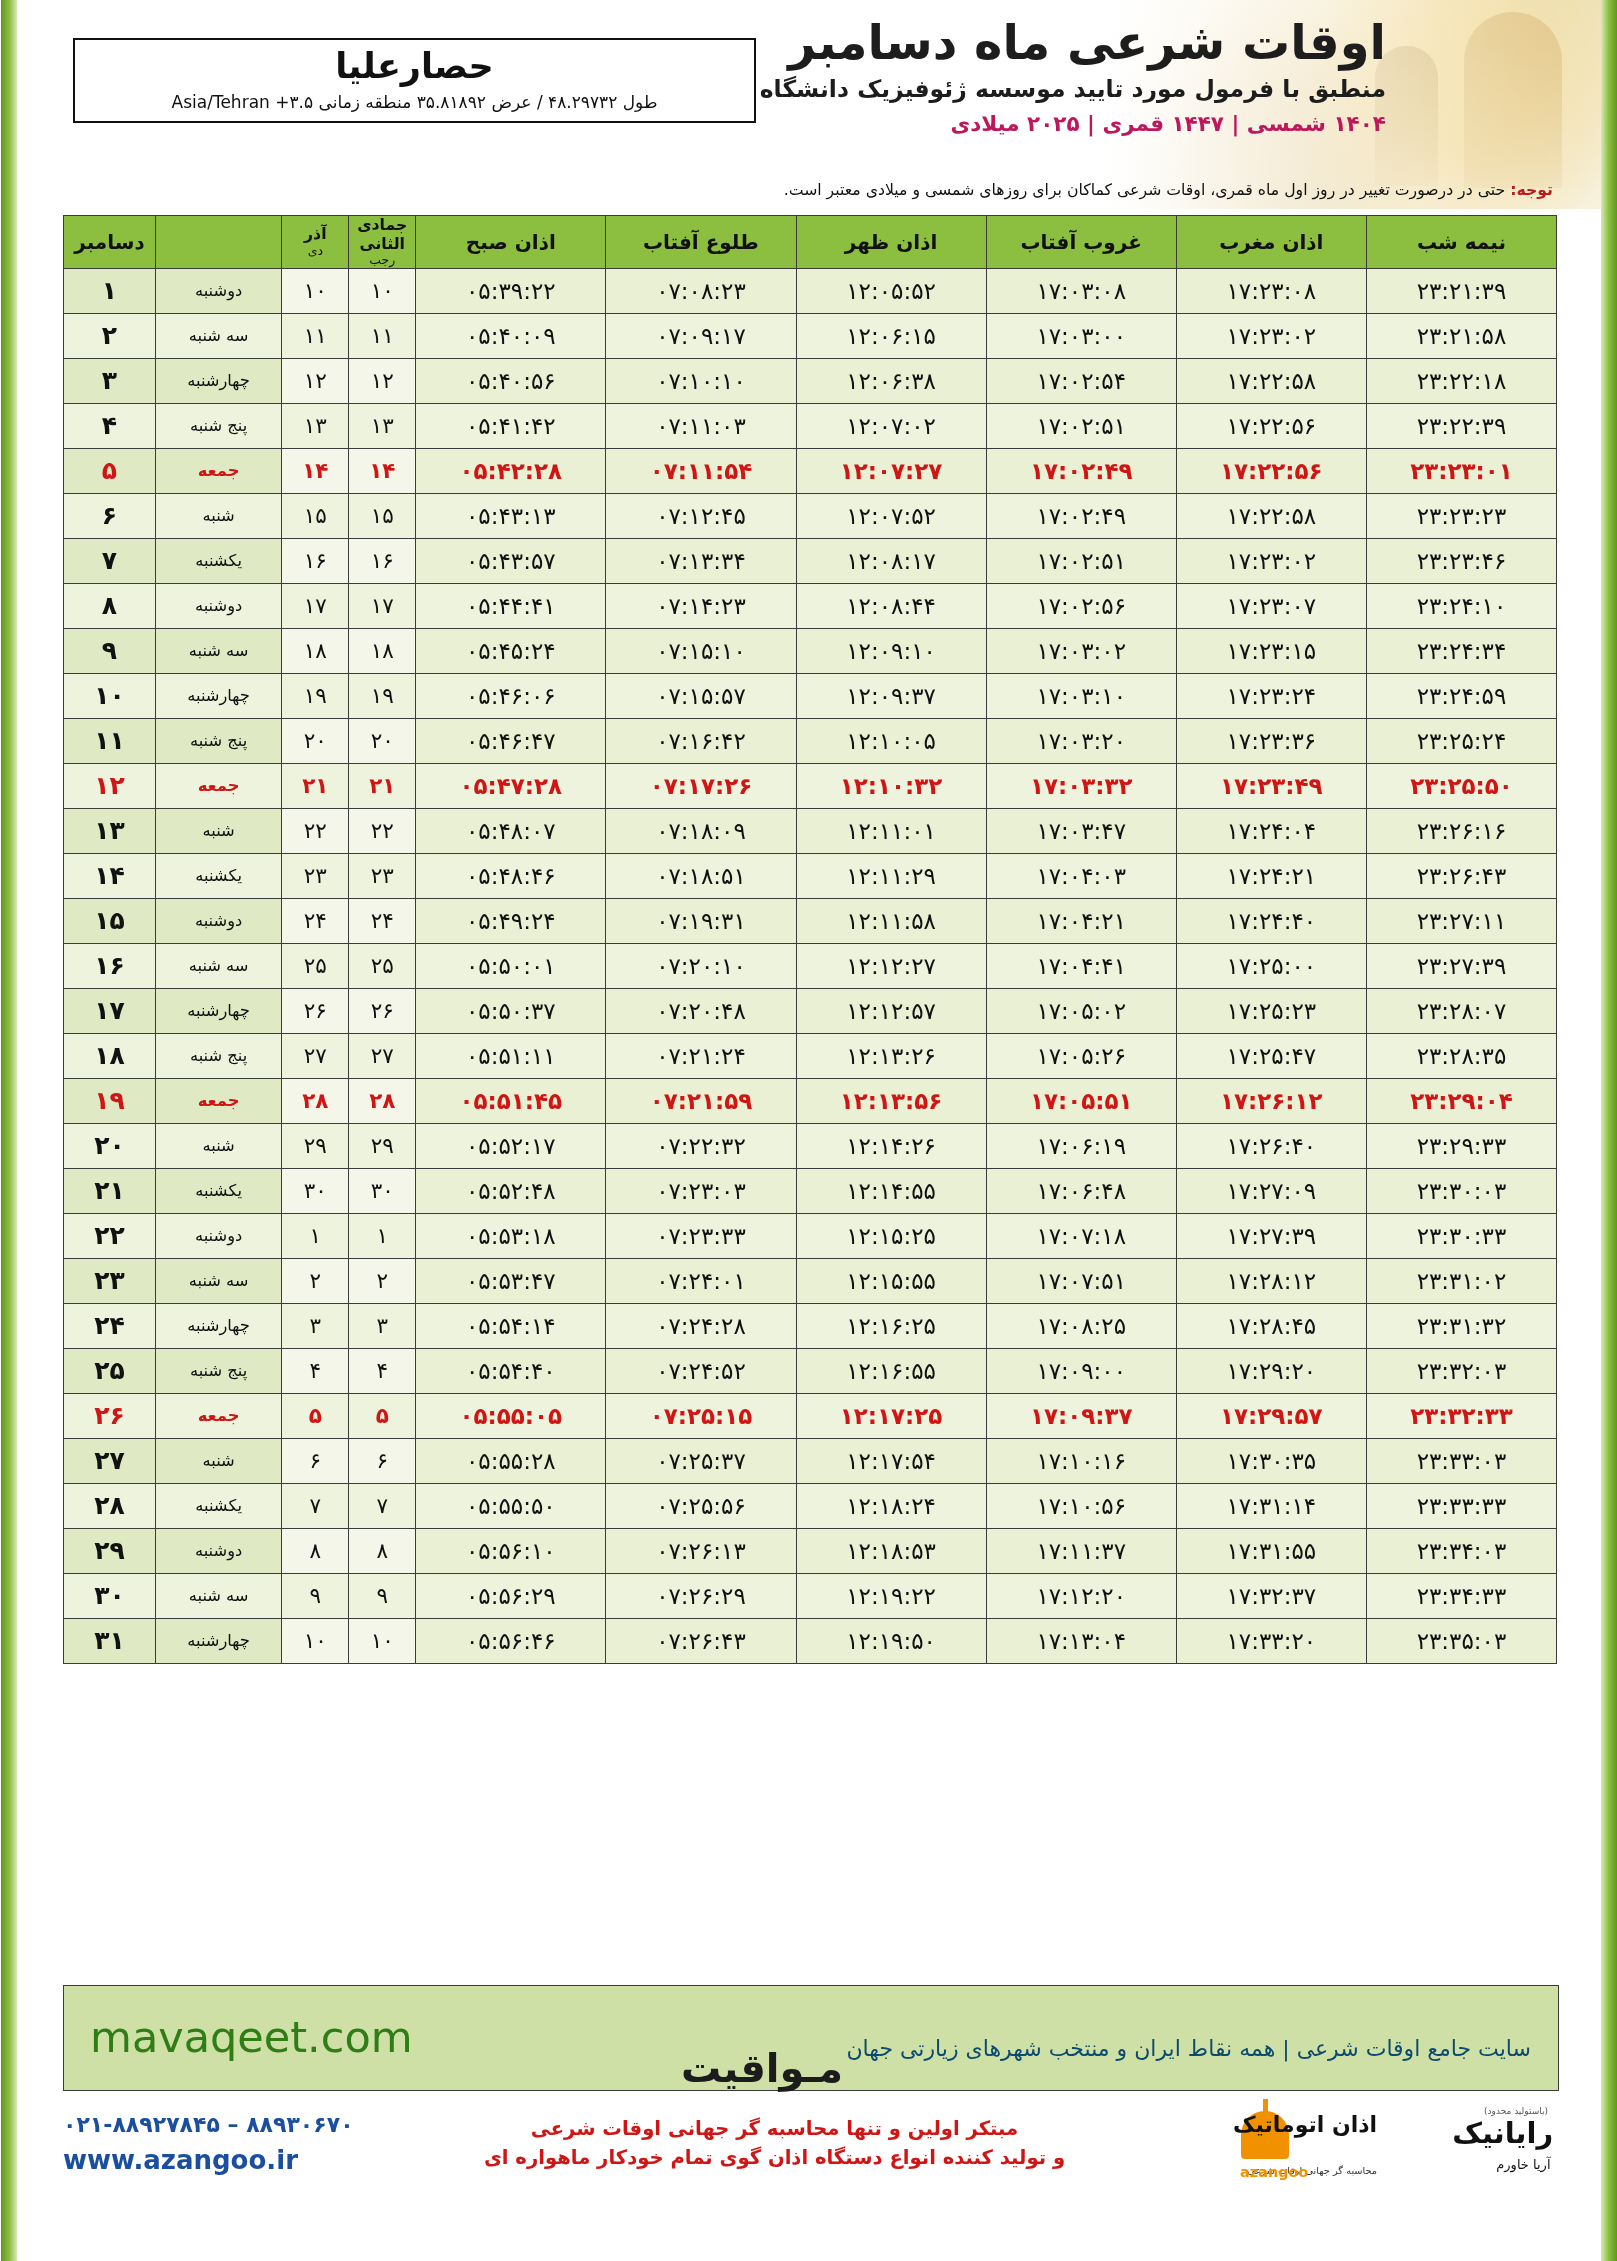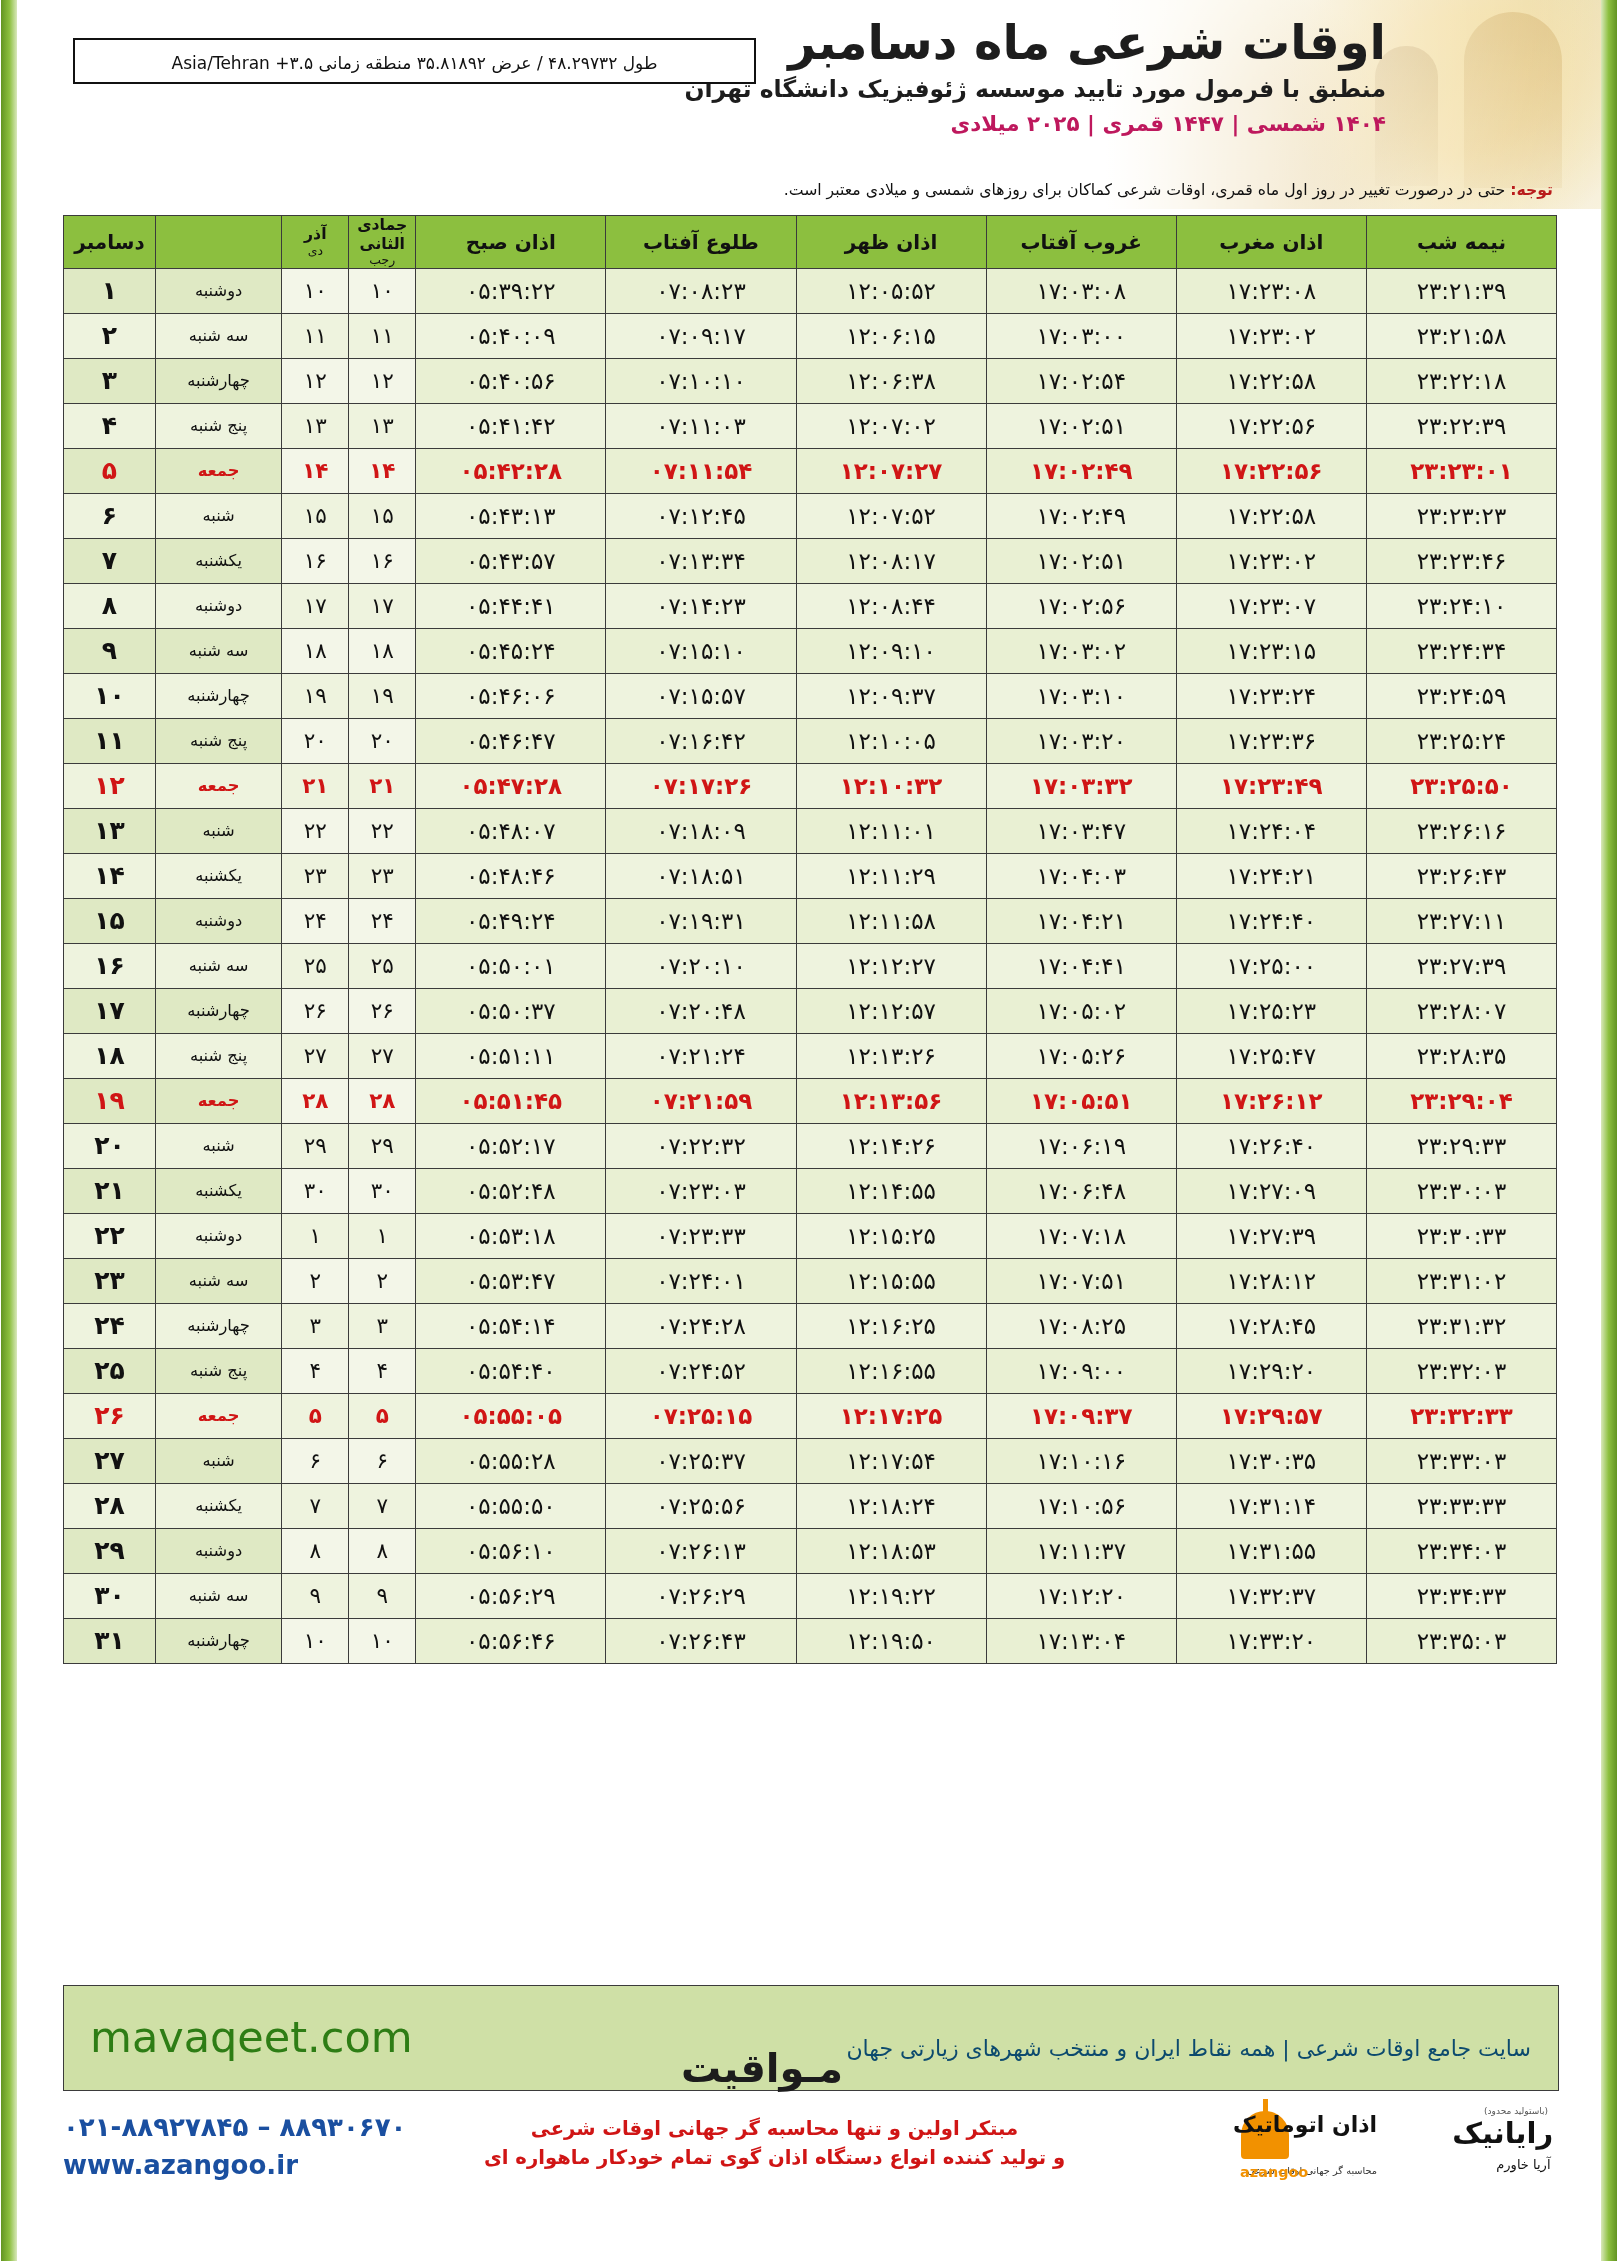--- a/index.html
+++ b/index.html
@@ -61,21 +61,21 @@
 
   
   .promo{position:absolute;left:63px;top:1985px;width:1494px;height:104px;background:#cfe0a6;border:1.3px solid #3b3b3b;}
   .promo-right{position:absolute;right:18px;top:19.6px;text-align:right;}
   .promo-brand{font-size:40px;font-weight:bold;color:#1c1c1c;display:inline-block;vertical-align:middle;margin-top:39px;}
   .promo-tag{font-size:22px;color:#0c4a6e;display:inline-block;vertical-align:middle;margin-right:9px;}
   .promo-url{position:absolute;left:26px;top:26px;font-size:43px;font-weight:normal;color:#2e7d15;direction:ltr;}
 
   .footer{position:absolute;left:63px;top:2102px;width:1494px;height:117px;}
   .f-left{position:absolute;left:0;top:10.4px;text-align:left;direction:ltr;}
-  .f-phone{font-size:26px;font-weight:bold;color:#1a4fa0;}
+  .f-phone{font-size:22px;font-weight:bold;color:#1a4fa0;}
   .f-web{font-size:26px;font-weight:bold;color:#1a4fa0;margin-top:7.8px;}
   .f-mid{position:absolute;left:418px;top:11.7px;width:587px;text-align:center;}
   .f-mid div{font-size:19.6px;color:#d01515;font-weight:bold;line-height:1.5;}
   .f-logos{position:absolute;right:0;top:3.9px;display:flex;align-items:center;gap:11.7px;justify-content:center;}
   .logo-azangoo{width:150px;height:78px;background:#ffffff;position:relative;}
   .logo-azangoo .dome{position:absolute;left:9px;top:5.2px;width:48px;height:48px;border-radius:50% 50% 3.9px 3.9px;background:#f29100;}
   .logo-azangoo .dome:after{content:"";position:absolute;left:21.5px;top:-11.7px;width:5.2px;height:13px;background:#f29100;}
   .logo-azangoo .az-word{position:absolute;right:5.2px;top:6.5px;font-size:22px;font-weight:bold;color:#111;}
   .logo-azangoo .az-latin{position:absolute;left:7.8px;bottom:3.9px;font-size:14.4px;color:#f29100;font-weight:bold;direction:ltr;}
   .logo-azangoo .az-desc{position:absolute;right:5.2px;bottom:8px;font-size:9.8px;color:#333;}
@@ -96,20 +96,21 @@
     <div class="header-art"></div>
     <div class="header-fade"></div>
 
     <div class="title-block">
       <div class="title-main">اوقات شرعی ماه دسامبر</div>
       <div class="title-sub">منطبق با فرمول مورد تایید موسسه ژئوفیزیک دانشگاه تهران</div>
       <div class="title-dates">۱۴۰۴ شمسی | ۱۴۴۷ قمری | ۲۰۲۵ میلادی</div>
     </div>
 
     <div class="loc-box">
+      <div class="loc-name">حصارعلیا</div>
       <div class="loc-coords">طول ۴۸.۲۹۷۳۲ / عرض ۳۵.۸۱۸۹۲ منطقه زمانی ۳.۵+ Asia/Tehran</div>
     </div>
   </div>
 
   <div class="note">
     <b>توجه:</b>
     <span>حتی در درصورت تغییر در روز اول ماه قمری، اوقات شرعی کماکان برای روزهای شمسی و میلادی معتبر است.</span>
   </div>
 
   <div class="tbl-wrap">

